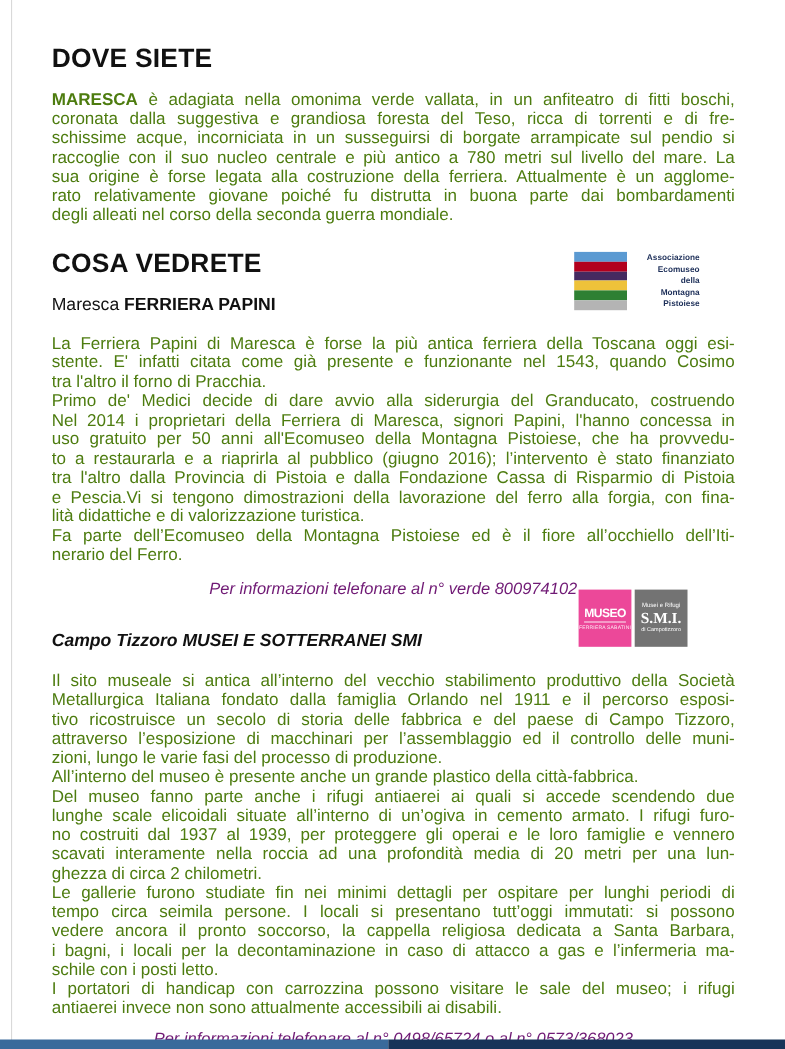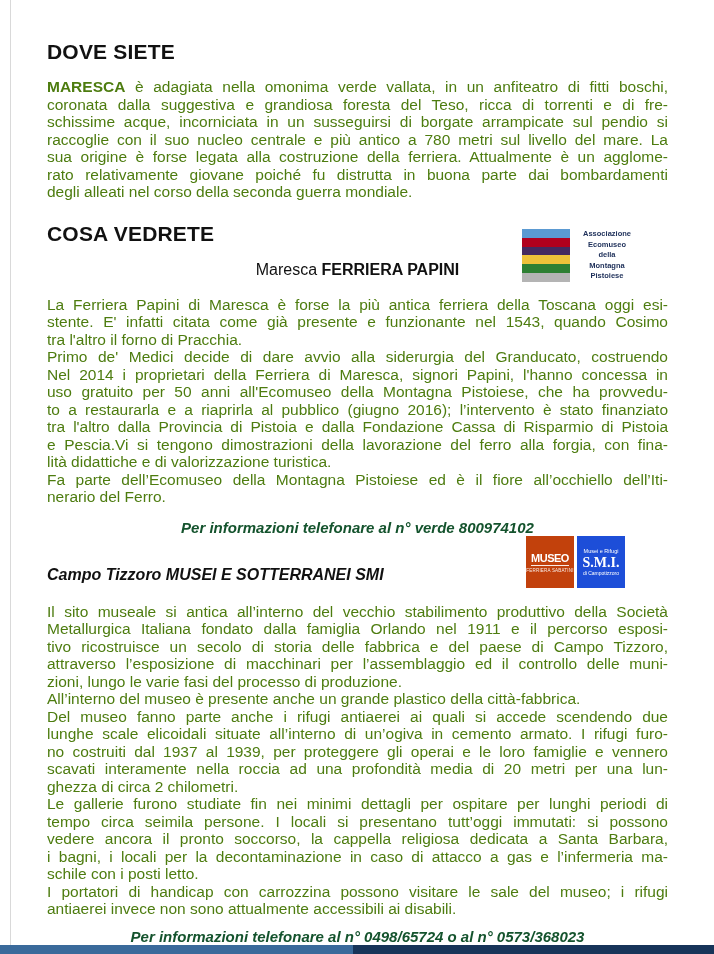--- a/index.html
+++ b/index.html
@@ -2,40 +2,40 @@
 <html><head>
 <meta charset="utf-8">
 <style>
   html,body{margin:0;padding:0;background:#ffffff;}
   .page{
     position:relative;width:714px;height:954px;background:#ffffff;overflow:hidden;
     font-family:"Liberation Sans",sans-serif;color:#1a1a1a;
   }
   .scan-edge{position:absolute;left:10px;top:0;bottom:0;width:1px;background:#d9d9d9;}
   .content{position:absolute;left:47px;width:621px;top:0;}
-  h1.sec{font-size:21px;font-weight:bold;color:#111;margin:0;letter-spacing:0.2px;}
+  h1.sec{font-size:24px;font-weight:bold;color:#111;margin:0;letter-spacing:0.2px;}
   #h-dove{margin-top:40px;}
   #h-cosa{margin-top:21px;}
   .sub{font-size:16px;margin:0;color:#111;}
-  #sub-ferriera{margin-top:15px;text-align:center;}
+  #sub-ferriera{margin-top:15px;}
   #sub-smi{margin-top:30px;font-style:italic;}
   .tblock{margin-top:14px;font-size:15.5px;line-height:17.5px;color:#4d7c0f;}
   #block-ferriera{margin-top:17px;}
   #block-smi{margin-top:19px;}
   .para{margin:0;}
   .line{text-align:justify;white-space:nowrap;}
   .line.jl{text-align-last:justify;white-space:normal;}
-  .info{font-size:15px;font-weight:bold;font-style:italic;text-align:center;color:#14532d;}
+  .info{font-size:15px;font-weight:normal;font-style:italic;text-align:center;color:#701a75;}
   #info-ferriera{margin-top:13px;}
   #info-smi{margin-top:10px;}
   
   .logo-ecomuseo{position:absolute;left:522px;top:229px;display:flex;align-items:flex-start;}
   .stripes{width:48px;display:flex;flex-direction:column;}
   .stripes .stripe{height:8.8px;width:48px;}
-  .eco-label{margin-left:8px;width:58px;font-size:7.5px;font-weight:bold;line-height:10.6px;text-align:center;}
+  .eco-label{margin-left:8px;width:58px;font-size:7.5px;font-weight:bold;line-height:10.6px;text-align:right;}
   
   .logo-smi{position:absolute;left:526px;top:536px;display:flex;}
   .museo-box{width:48px;height:52px;display:flex;flex-direction:column;justify-content:center;align-items:center;color:#fff;}
   .museo-title{font-size:11px;font-weight:bold;letter-spacing:-0.5px;line-height:12px;border-bottom:1px solid rgba(255,255,255,0.9);padding-bottom:1px;}
   .museo-sub{font-size:4.5px;letter-spacing:0.2px;margin-top:2px;color:rgba(255,255,255,0.9);}
   .smi-box{width:48px;height:52px;margin-left:3px;display:flex;flex-direction:column;justify-content:center;align-items:center;color:#fff;}
   .smi-top{font-size:5.5px;line-height:7px;}
   .smi-mid{font-size:14px;font-weight:bold;line-height:15px;font-family:"Liberation Serif",serif;}
   .smi-bot{font-size:5px;line-height:7px;}
   
@@ -140,25 +140,25 @@
     <div class="eco-label" style="color: rgb(28, 46, 88);">
         <div>Associazione</div>
         <div>Ecomuseo</div>
         <div>della</div>
         <div>Montagna</div>
         <div>Pistoiese</div>
       </div>
   </div>
 
   <div class="logo-smi">
-    <div class="museo-box" style="background: #c2410c;">
+    <div class="museo-box" style="background: #ec4899;">
       <div class="museo-title">MUSEO</div>
       <div class="museo-sub">FERRIERA SABATINI</div>
     </div>
-    <div class="smi-box" style="background: #1d4ed8;">
+    <div class="smi-box" style="background: #737373;">
       <div class="smi-top">Musei e Rifugi</div>
       <div class="smi-mid">S.M.I.</div>
       <div class="smi-bot">di Campotizzoro</div>
     </div>
   </div>
 
   <div class="footer-bar">
     <div class="seg-left" style="background: rgb(58, 106, 155);"></div>
     <div class="seg-right" style="background: rgb(23, 52, 89);"></div>
   </div>

